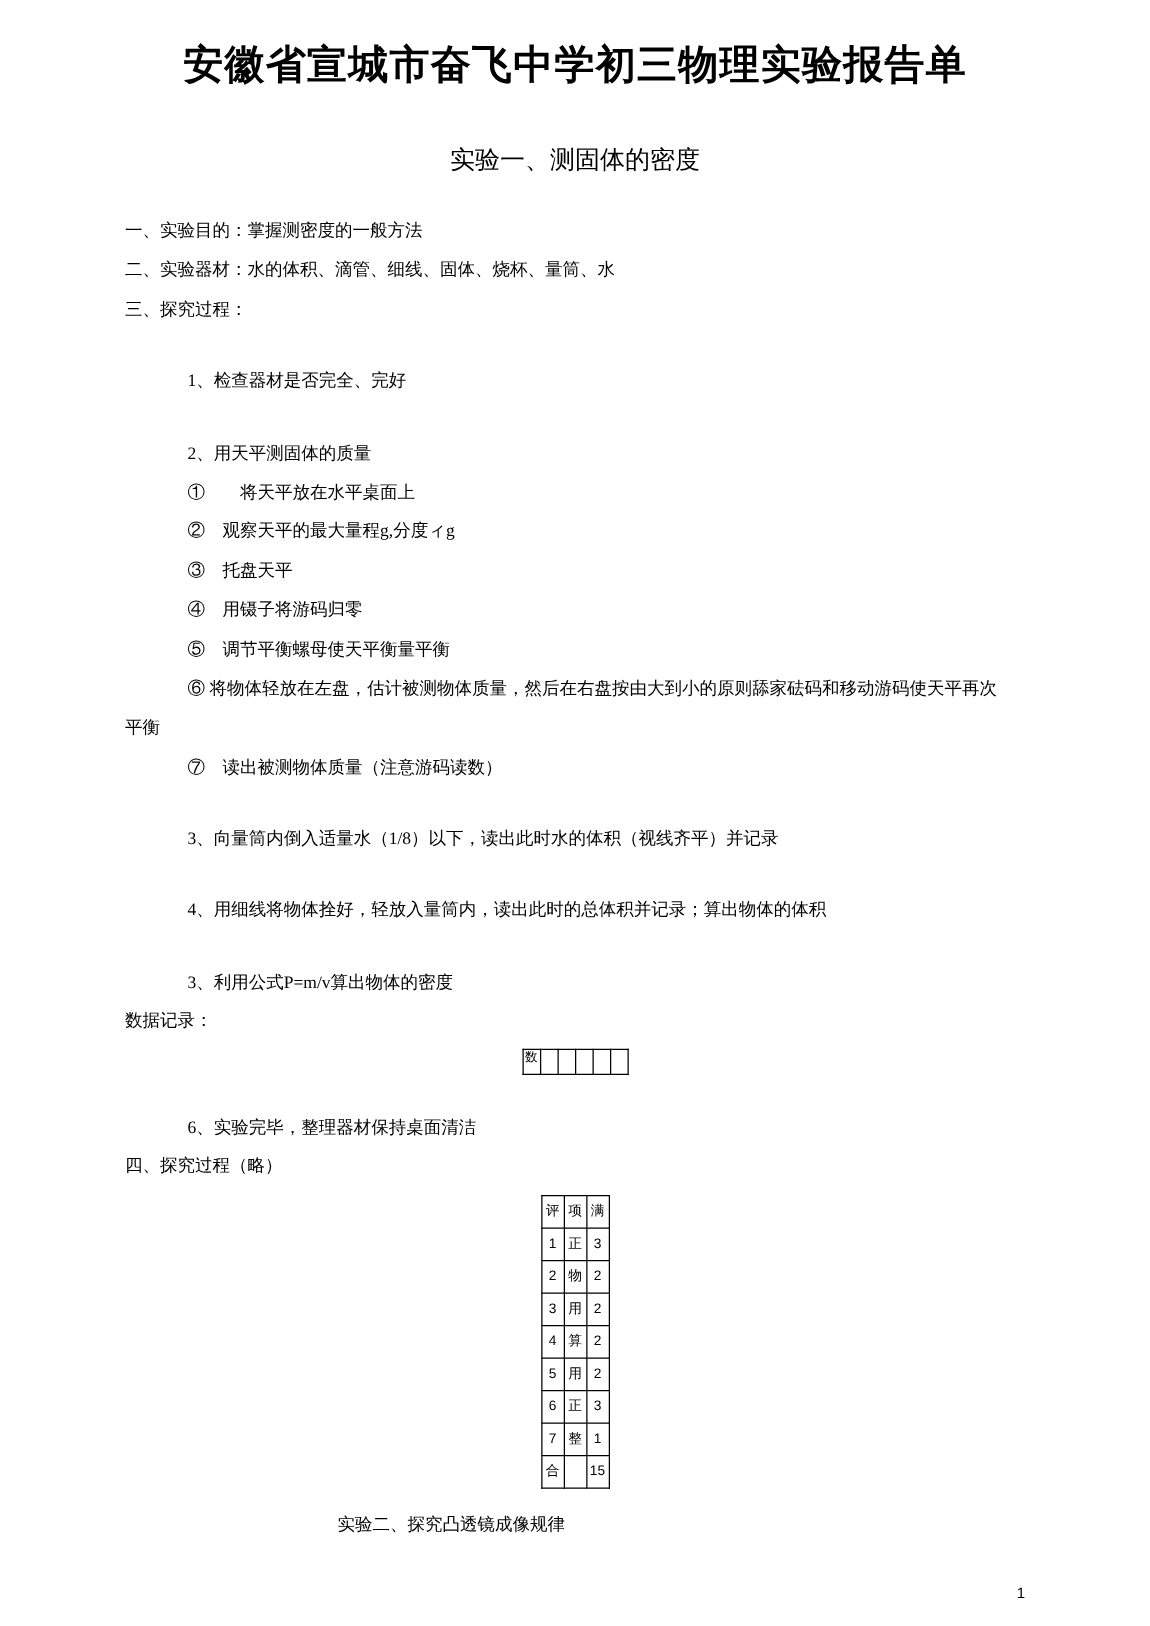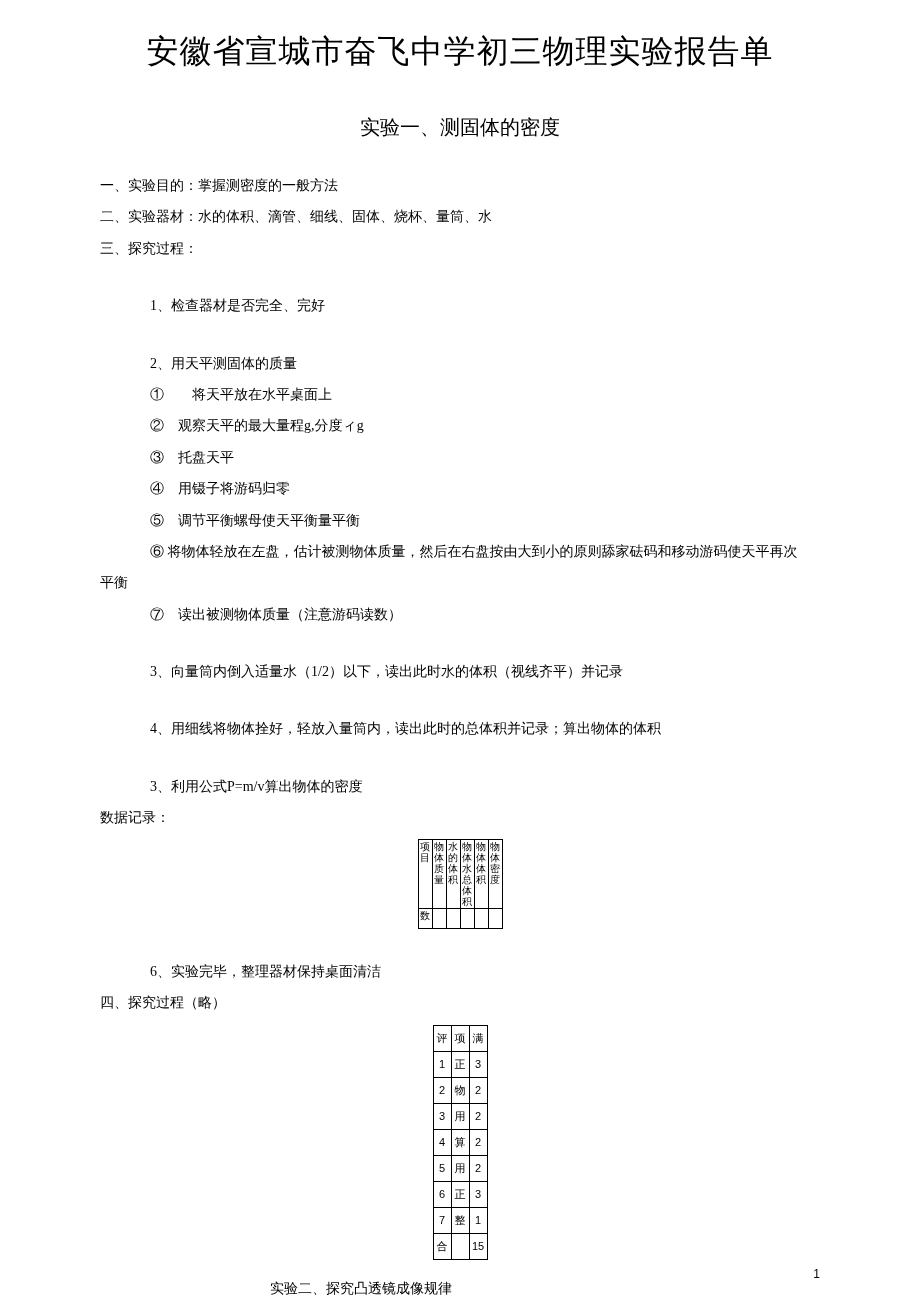--- a/index.html
+++ b/index.html
@@ -8,21 +8,21 @@
       height: 1301px;
       background: #fff;
       font-family: "Microsoft YaHei", "SimSun", sans-serif;
       color: #000;
       padding: 30px 100px 20px 100px;
       position: relative;
     }
     .title {
       font-size: 32px;
       text-align: center;
-      font-weight: normal;
+      font-weight: bold;
       letter-spacing: 1px;
       margin-bottom: 40px;
     }
     .subtitle {
       font-size: 20px;
       text-align: center;
       margin-bottom: 30px;
     }
     .section {
       font-size: 14px;
@@ -89,36 +89,28 @@
 
 <div class="section indent2">①　　将天平放在水平桌面上</div>
 <div class="section indent2">②　观察天平的最大量程g,分度ィg</div>
 <div class="section indent2">③　托盘天平</div>
 <div class="section indent2">④　用镊子将游码归零</div>
 <div class="section indent2">⑤　调节平衡螺母使天平衡量平衡</div>
 <div class="section indent2">⑥ 将物体轻放在左盘，估计被测物体质量，然后在右盘按由大到小的原则舔家砝码和移动游码使天平再次</div>
 <div class="section">平衡</div>
 <div class="section indent2">⑦　读出被测物体质量（注意游码读数）</div>
 
-<div class="section indent1">3、向量筒内倒入适量水（1/2）以下，读出此时水的体积（视线齐平）并记录</div>
+<div class="section indent1">3、向量筒内倒入适量水（1/8）以下，读出此时水的体积（视线齐平）并记录</div>
 <div class="section indent1">4、用细线将物体拴好，轻放入量筒内，读出此时的总体积并记录；算出物体的体积</div>
 <div class="section indent1">3、利用公式P=m/v算出物体的密度</div>
 
 <div class="section">数据记录：</div>
 
 <table class="table1">
   <tbody>
-      <tr>
-    <td>项目</td>
-    <td>物体质量</td>
-    <td>水的体积</td>
-    <td>物体水总体积</td>
-    <td>物体体积</td>
-    <td>物体密度</td>
-  </tr>
   <tr>
     <td>数</td>
     <td></td>
     <td></td>
     <td></td>
     <td></td>
     <td></td>
   </tr>
 </tbody>
   </table>

